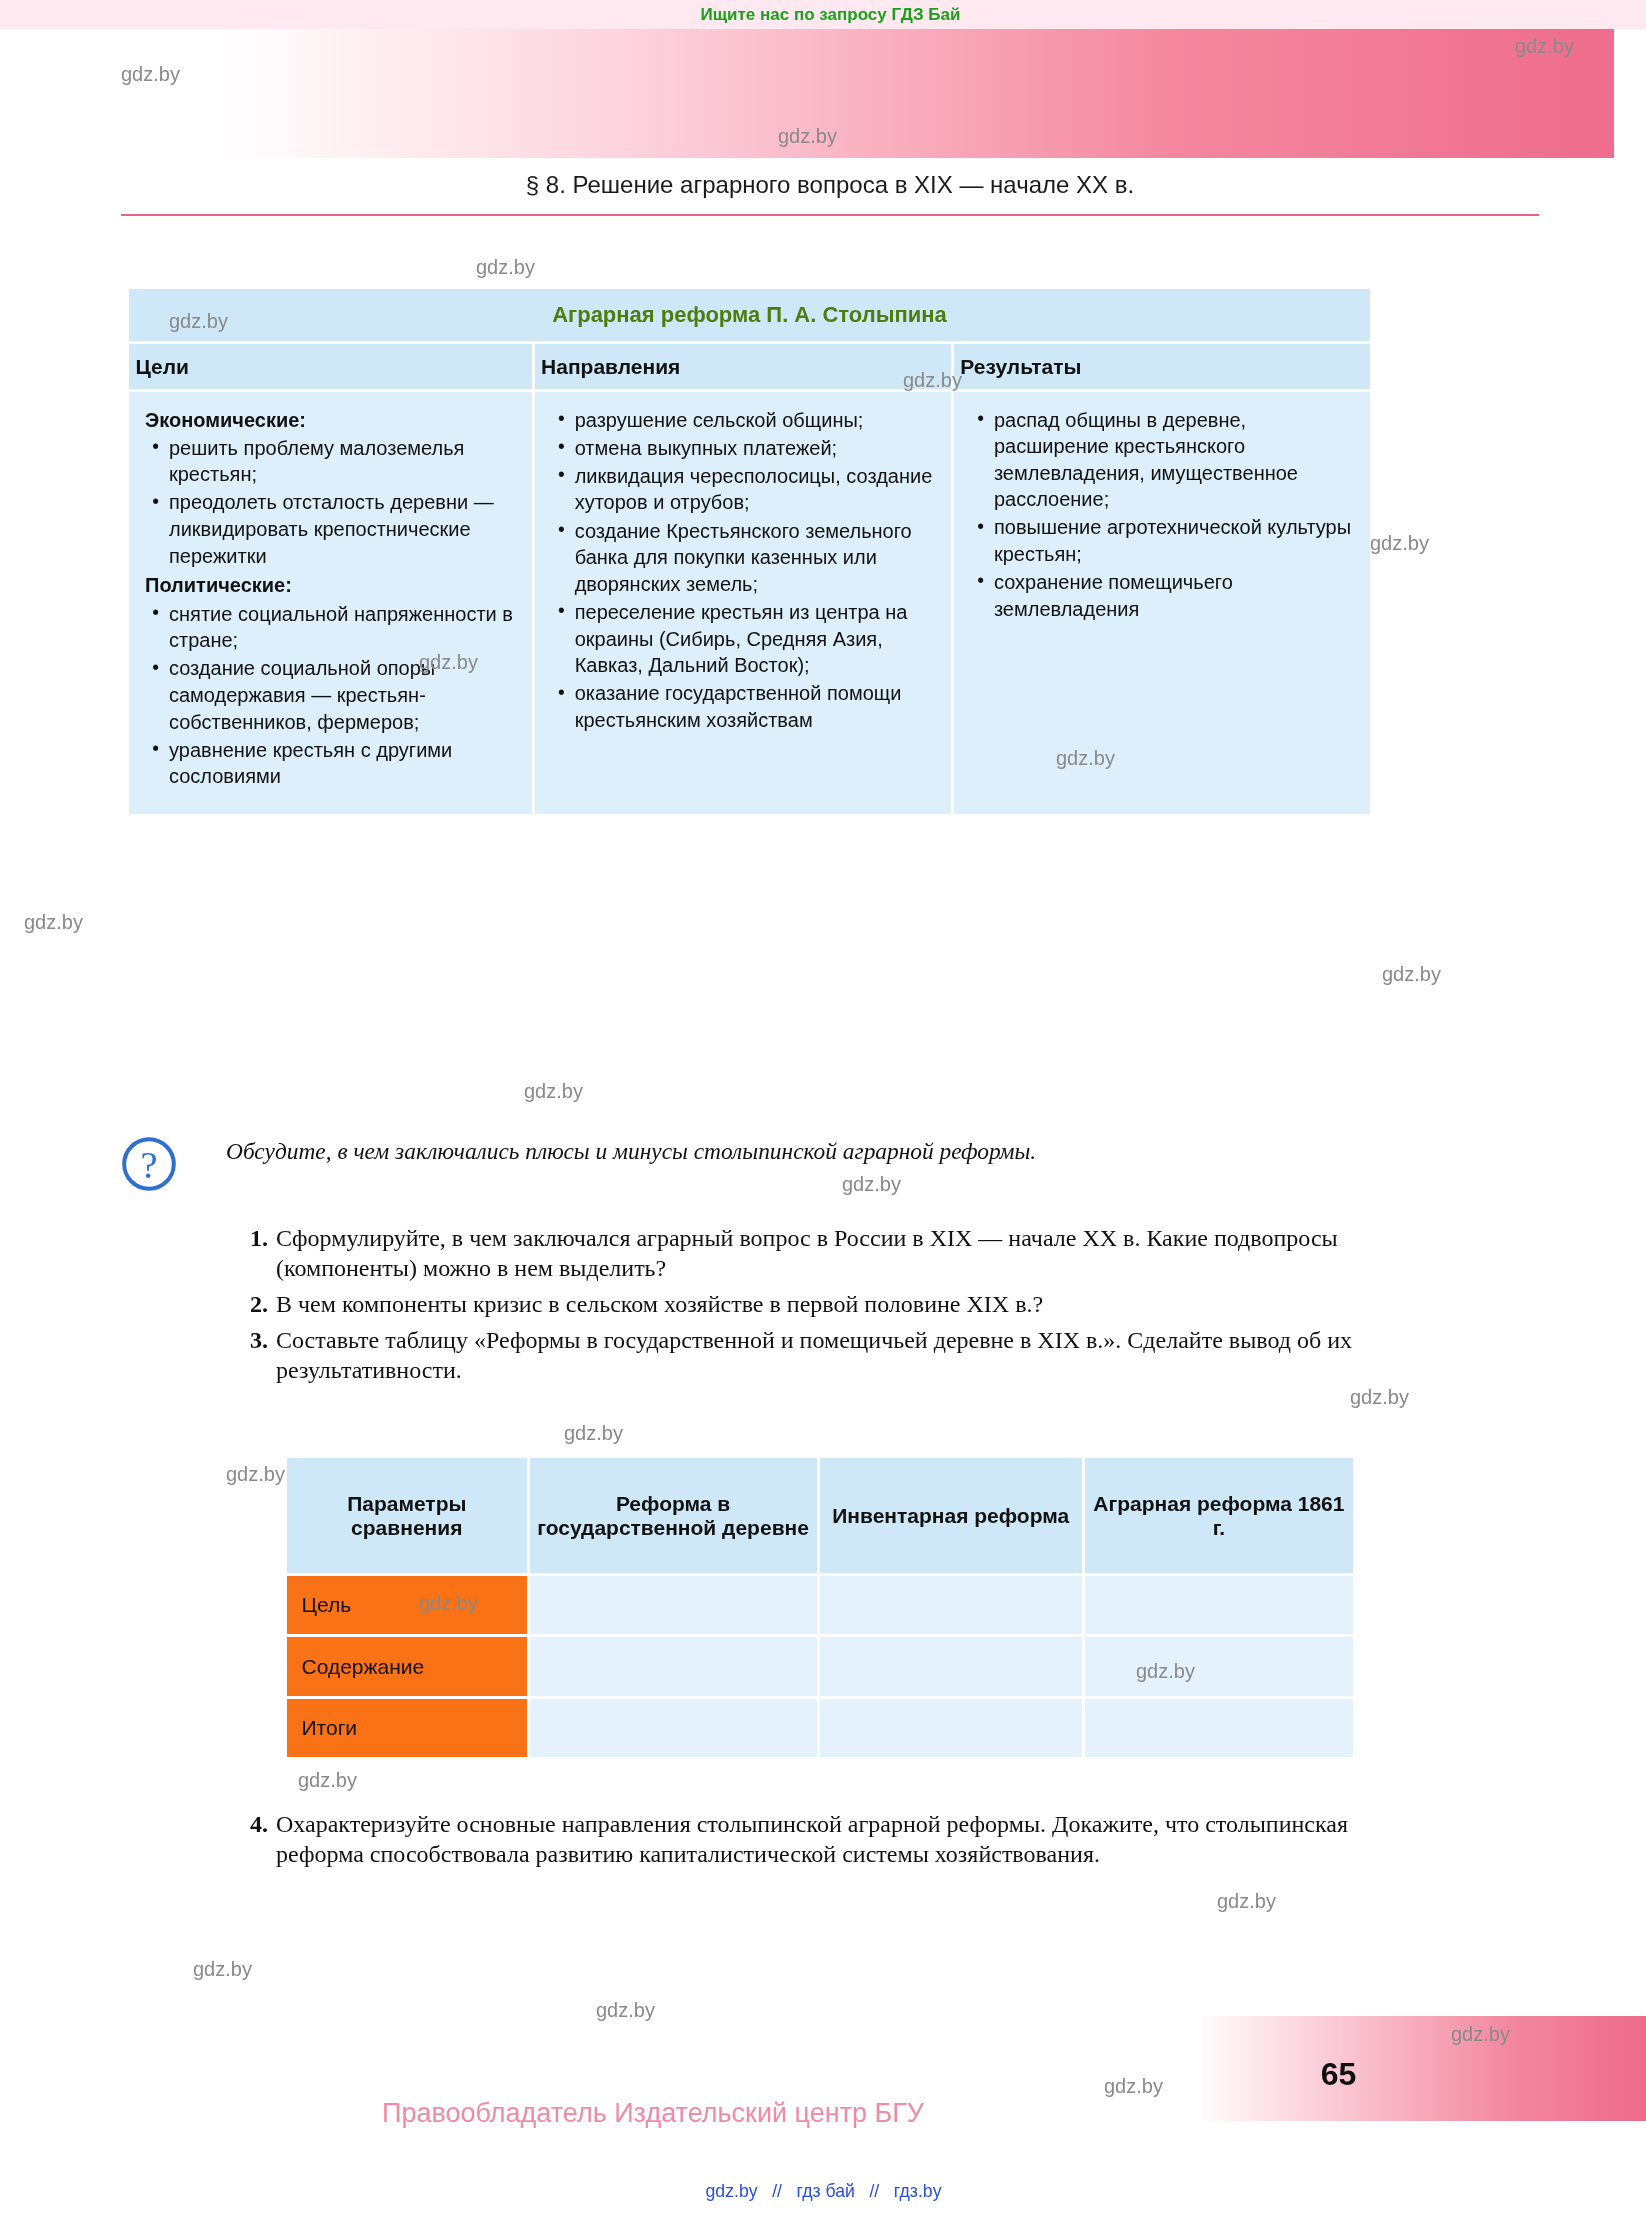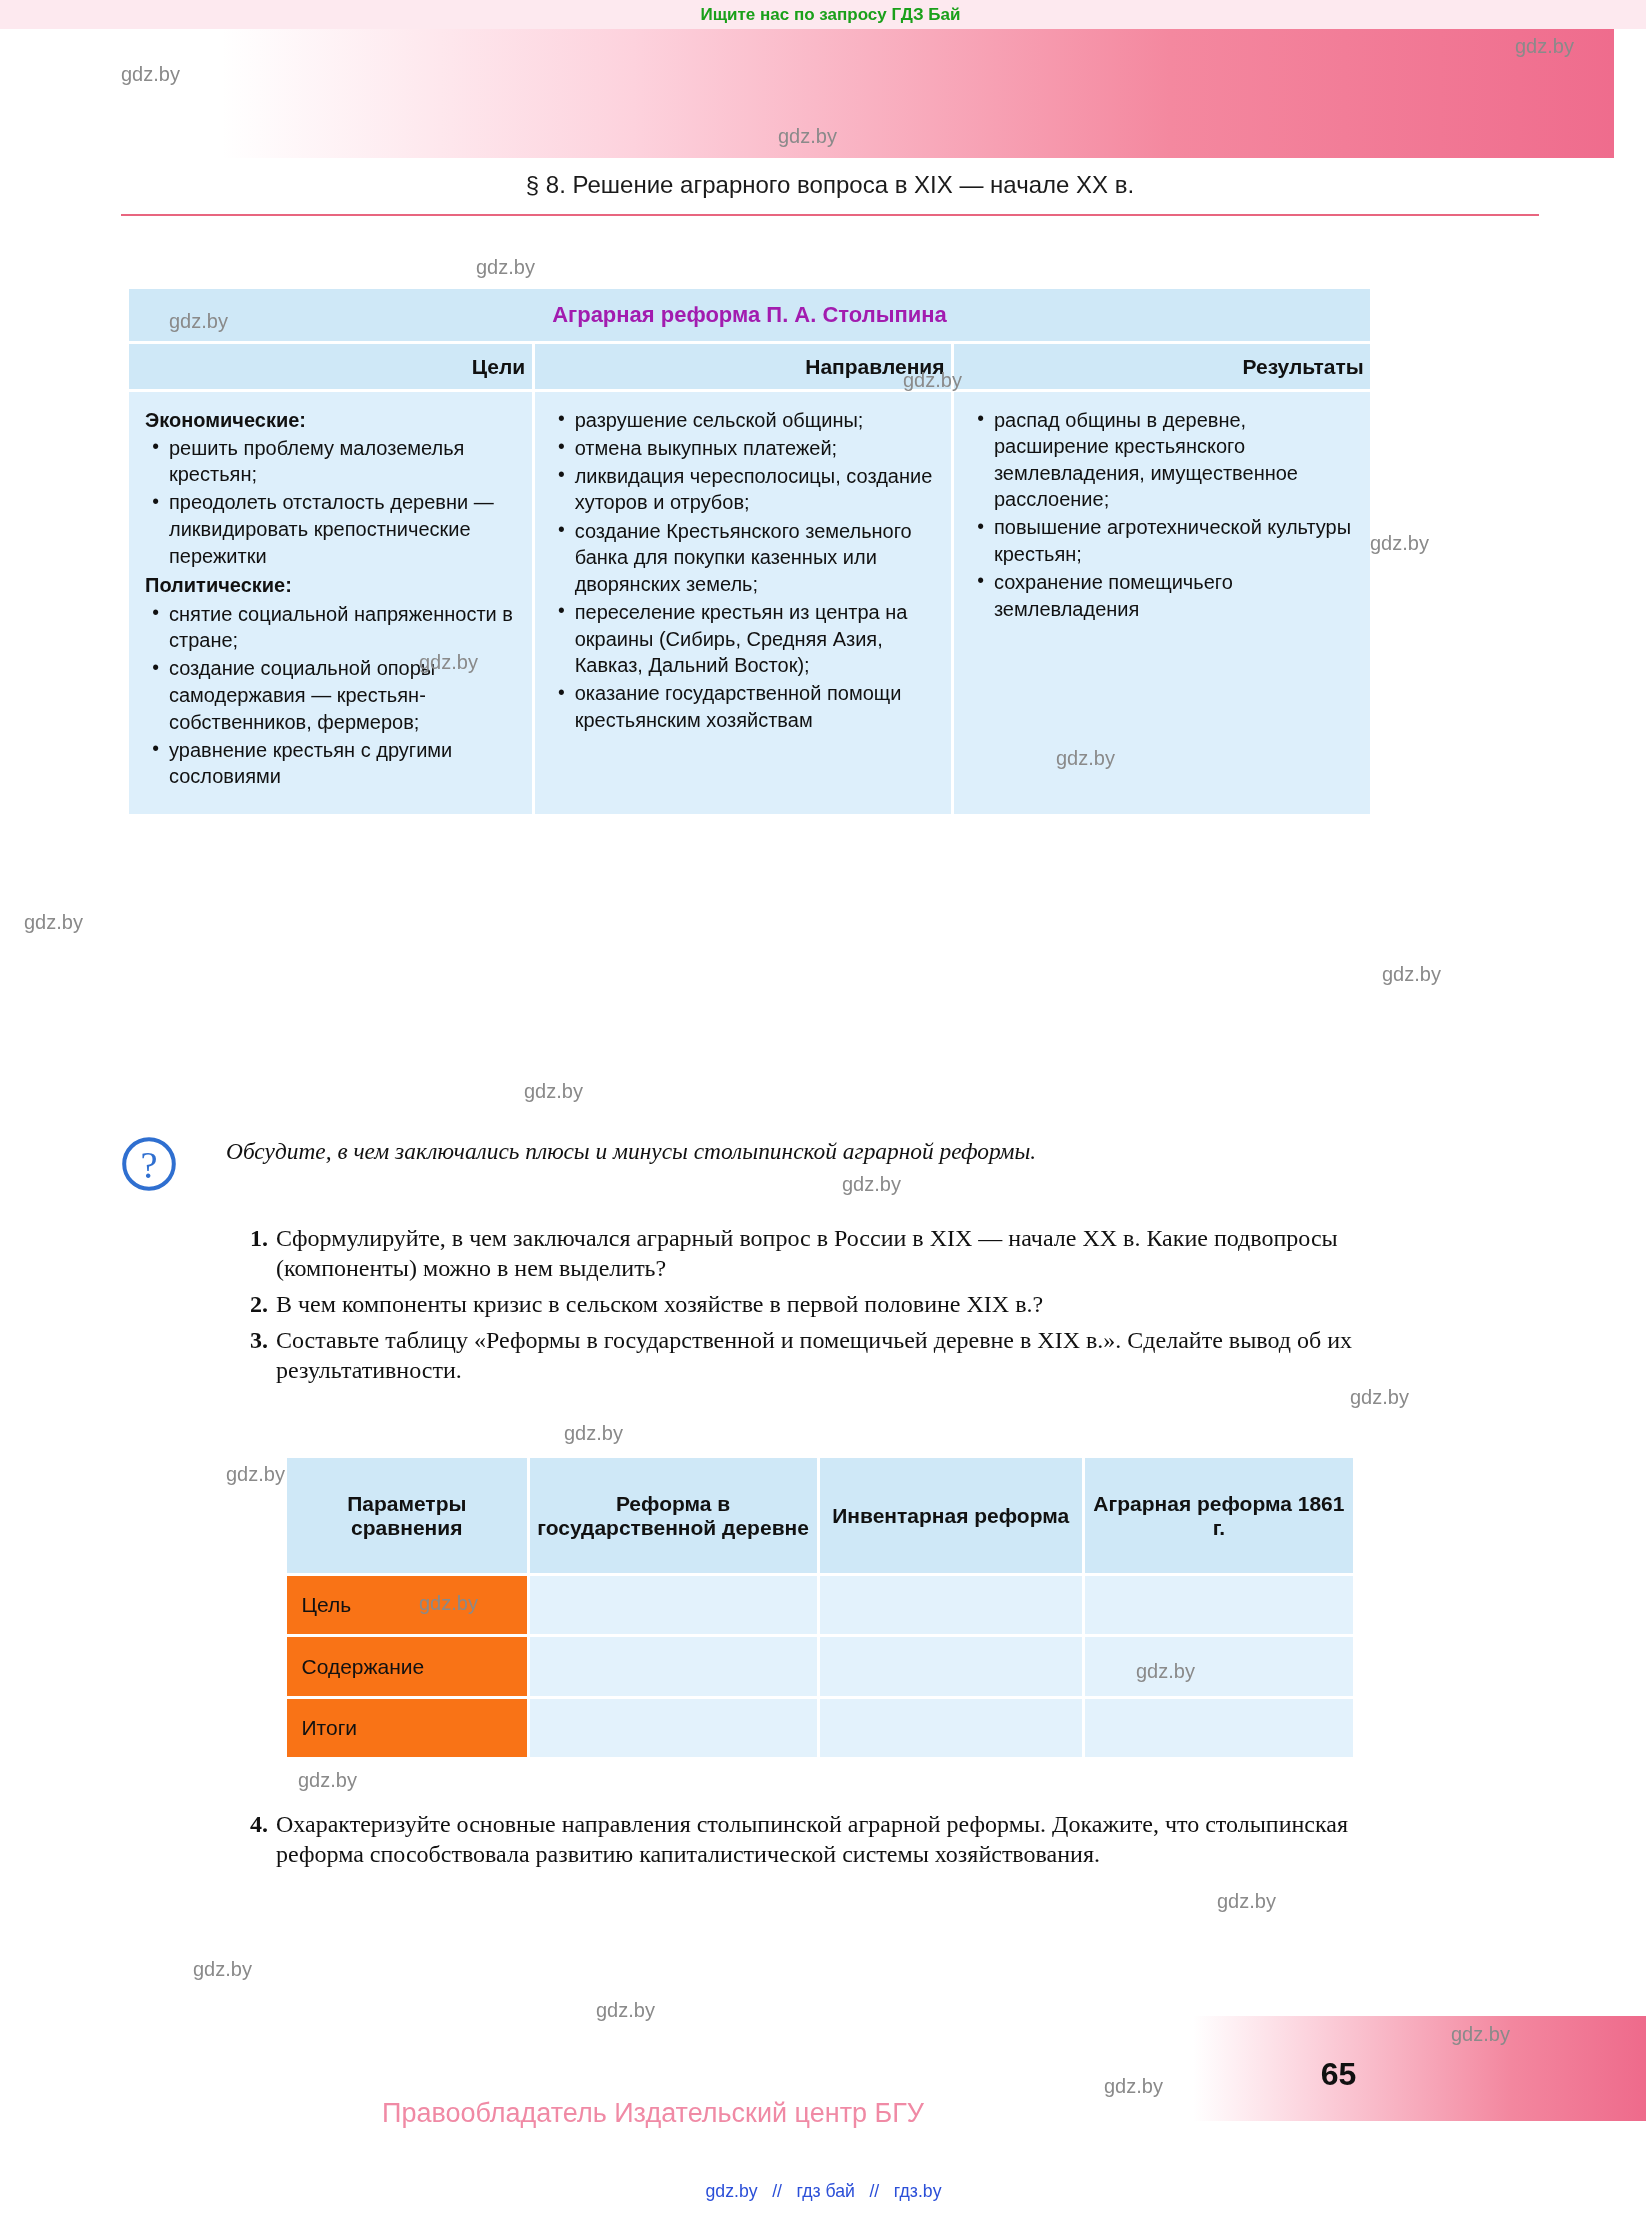--- a/index.html
+++ b/index.html
@@ -81,25 +81,25 @@
     width: 1247px;
     border-collapse: separate;
     border-spacing: 3.2px;
   }
   .reform-table .head-main {
     background: #cfe8f7;
     text-align: center;
     font-weight: bold;
     font-size: 22px;
     padding: 13px 23px;
-    color: #a21caf;
+    color: #4d7c0f;
   }
   .reform-table .head-col {
     background: #cfe8f7;
-    text-align: right;
+    text-align: left;
     font-weight: bold;
     font-size: 21px;
     padding: 10.5px 6.4px;
     color: #111;
   }
   .reform-table .body-cell {
     background: #ddeffb;
     vertical-align: top;
     padding: 14.5px 16px 21px 16px;
     font-size: 20px;

